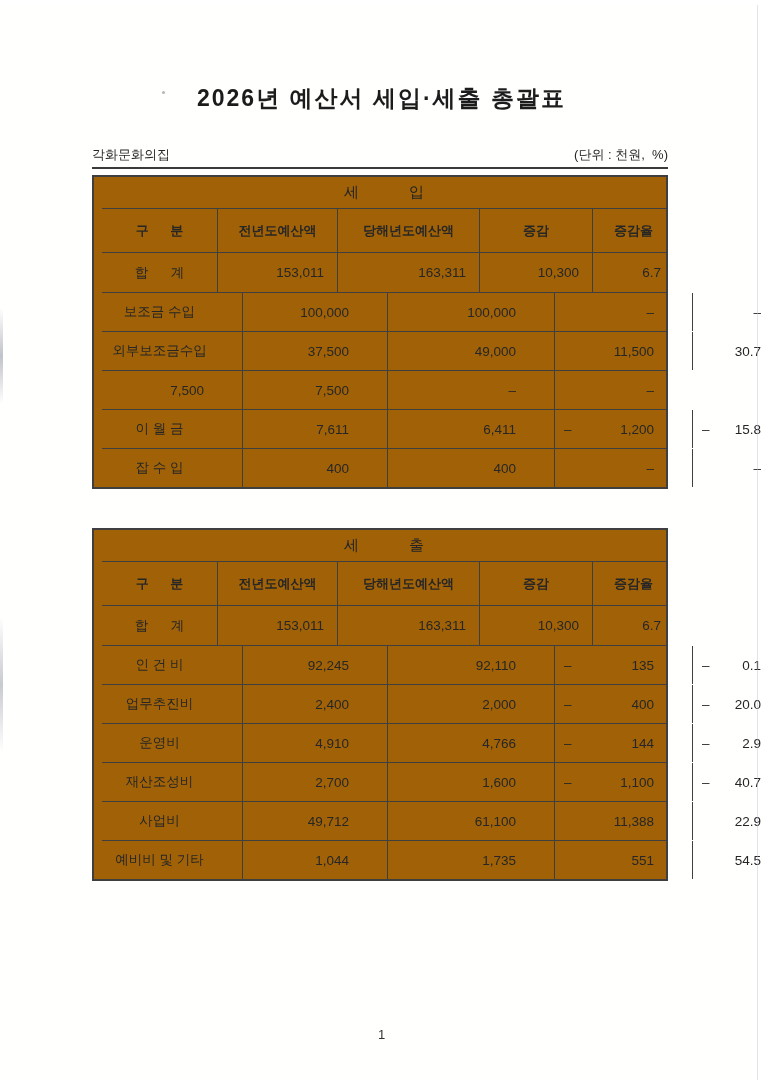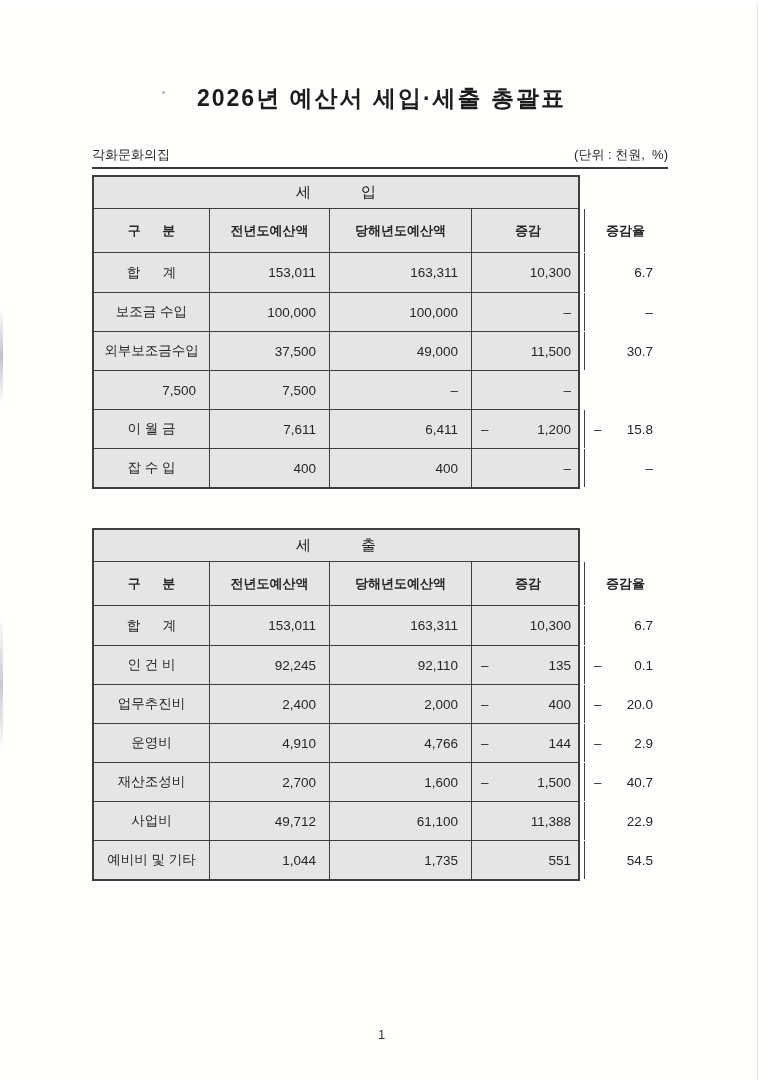--- a/index.html
+++ b/index.html
@@ -20,38 +20,38 @@
   
   .meta-row {
     position:absolute; left:92px; top:141px; width:576px;
     display:flex; justify-content:space-between; align-items:flex-end;
     border-bottom:2px solid #3a3a3a; padding-bottom:3px;
     font-size:13px; color:#262626; white-space:pre;
   }
 
   
   .btable {
-    position:absolute; left:92px; width:488px;
-    border:2px solid #3f3f3f; background:#e5e5e5;
+    position:absolute; left:92px; width:576px;
+    border:2px solid #3f3f3f; background:#a16207;padding-left:8px;
   }
   .btable.t1 { top:170px; }
   .btable.t2 { top:523px; }
 
   .tb-title {
     height:32px; display:flex; align-items:center; justify-content:center;
     font-size:15px; color:#242424; border-bottom:1px solid #3f3f3f;
     white-space:pre;
   }
   .thead, .tr {
     display:grid;
     grid-template-columns:115px 120px 142px 113px 82px;
   }
   .thead { height:44px; border-bottom:1px solid #3f3f3f;font-weight:bold; }
   .tr { height:39px; }
-  .tr + .tr { border-top:1px solid #3f3f3f; }
+  .tr + .tr { border-top:1px solid #3f3f3f;gap:25px; }
 
   .td {
     display:flex; align-items:center; font-size:13.5px; color:#262626;
     white-space:pre; overflow:hidden;
   }
   .td + .td { border-left:1px solid #3f3f3f; }
   .td.th { justify-content:center; font-size:13px; }
   .td.label { justify-content:center; }
   .td.num { justify-content:flex-end; padding-right:13px; }
   .td.split { justify-content:space-between; padding-left:9px; padding-right:13px; }
@@ -235,21 +235,21 @@
       <span class="sign">–</span>
       <span class="val">2.9</span>
     </div>
   </div>
         <div class="tr">
     <div class="td label">재산조성비</div>
     <div class="td num">2,700</div>
     <div class="td num">1,600</div>
     <div class="td split">
       <span class="sign">–</span>
-      <span class="val">1,500</span>
+      <span class="val">1,100</span>
     </div>
     <div class="td split">
       <span class="sign">–</span>
       <span class="val">40.7</span>
     </div>
   </div>
         <div class="tr">
     <div class="td label">사업비</div>
     <div class="td num">49,712</div>
     <div class="td num">61,100</div>

